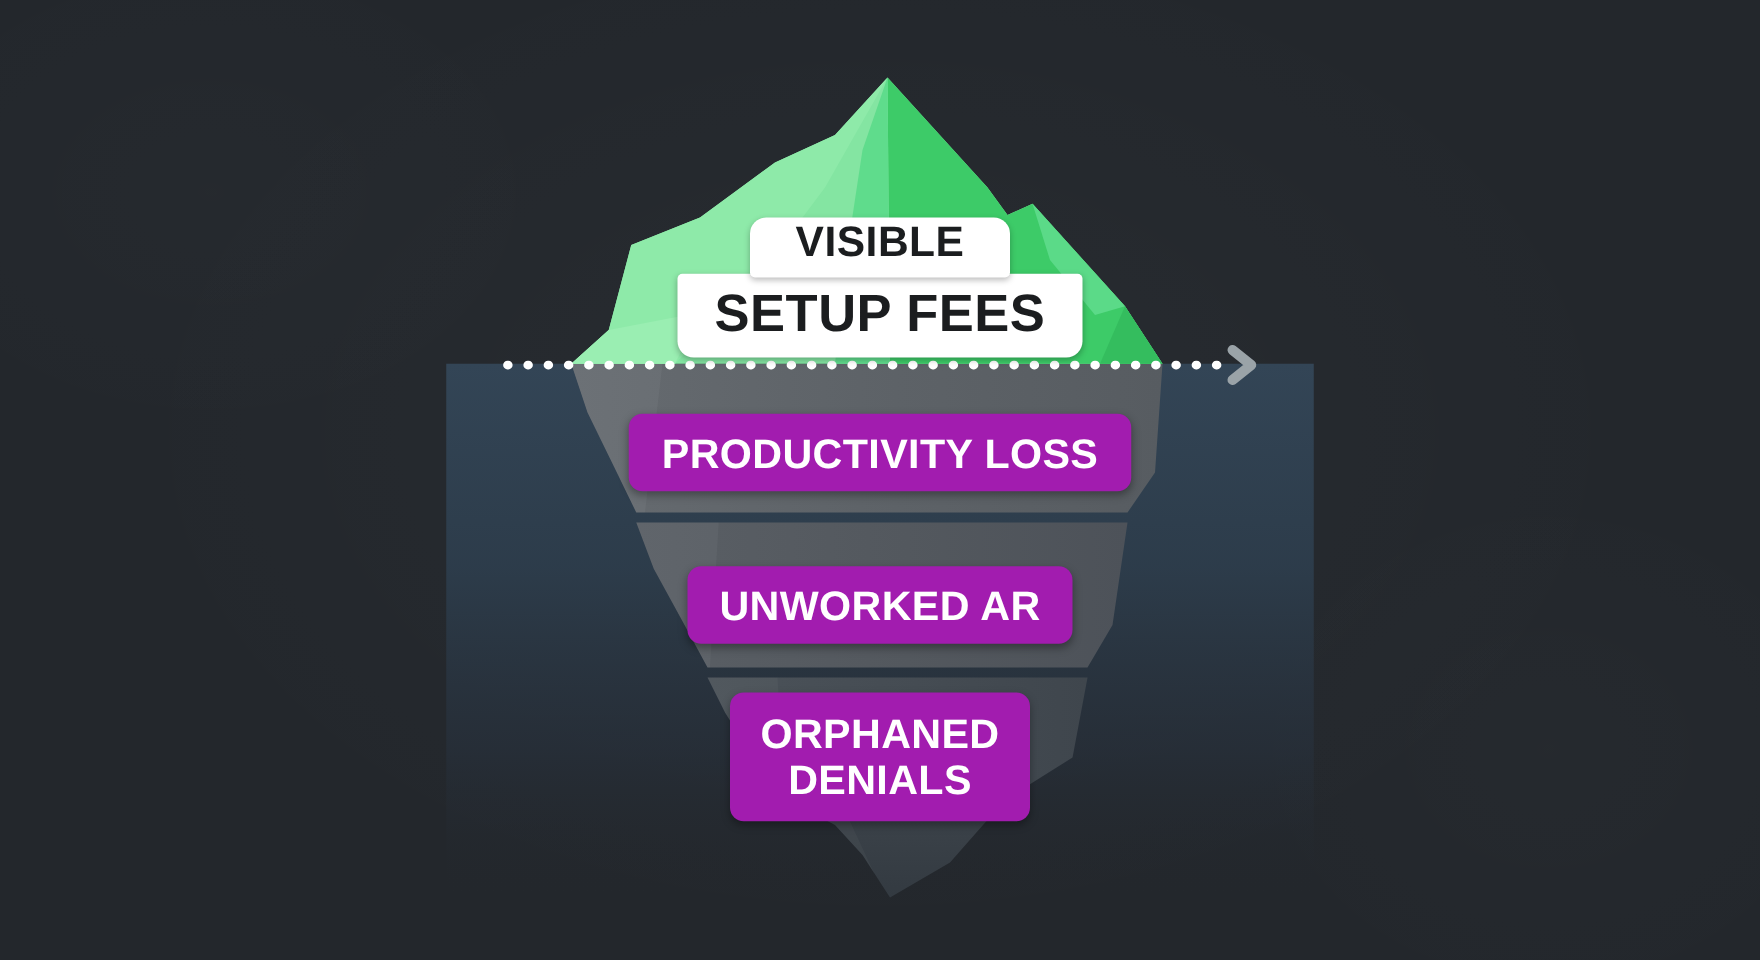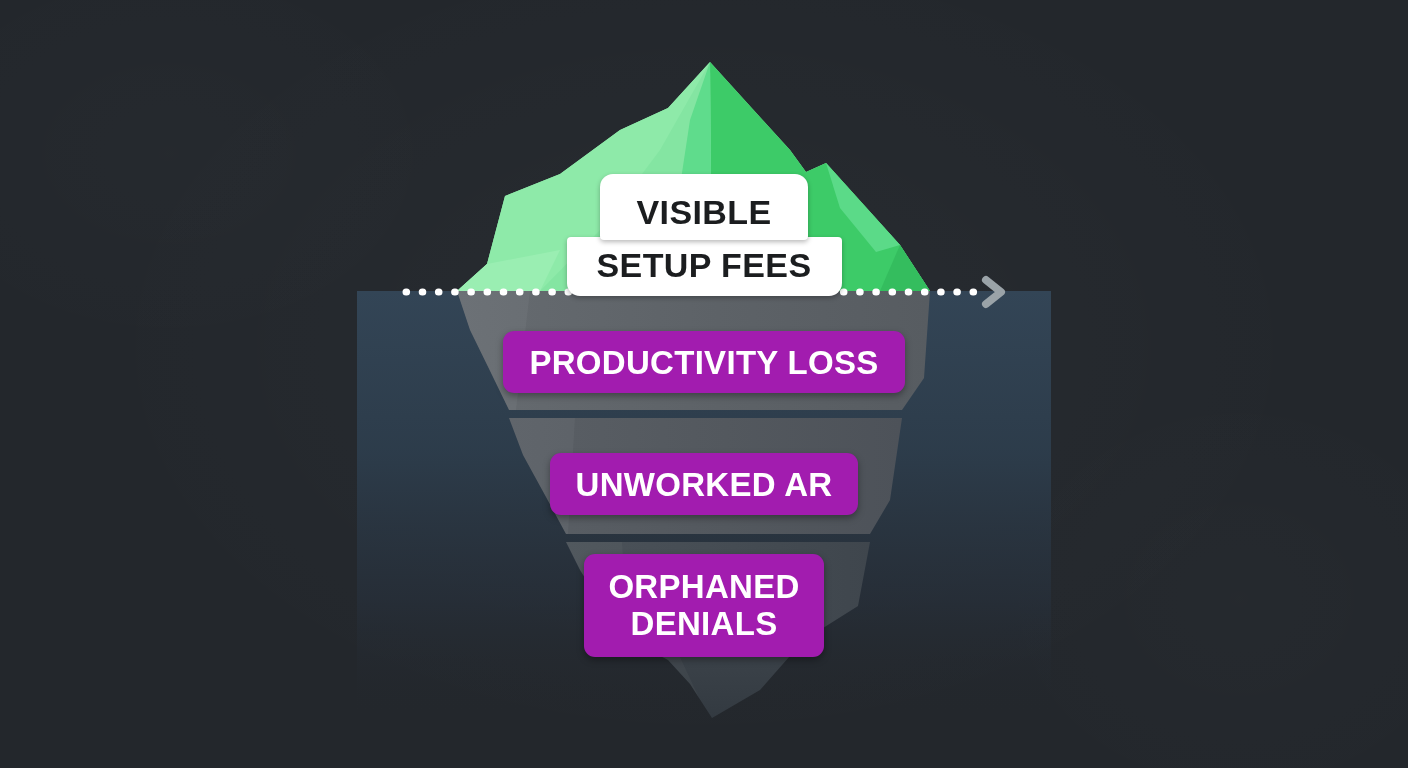--- a/index.html
+++ b/index.html
@@ -54,27 +54,27 @@
     background: #ffffff;
     color: #1b1d1f;
     font-weight: bold;
     letter-spacing: 0.4px;
     line-height: 1;
     white-space: nowrap;
     box-shadow: 0 2px 5px rgba(0,0,0,0.28);
   }
   #chip-visible {
     font-size: 34px;
-    padding: 21px 36px 11px 36px;
+    padding: 3px 36px 11px 36px;
     border-radius: 13px 13px 4px 4px;
     position: relative;
     z-index: 2;
   }
   #chip-setupfees {
-    font-size: 34px;
+    font-size: 42px;
     padding: 11px 30px 14px 30px;
     border-radius: 4px 4px 13px 13px;
     margin-top: -3px;
     position: relative;
     z-index: 1;
   }
   
   .chip-dark {
     background: #a21caf;
     color: #ffffff;

